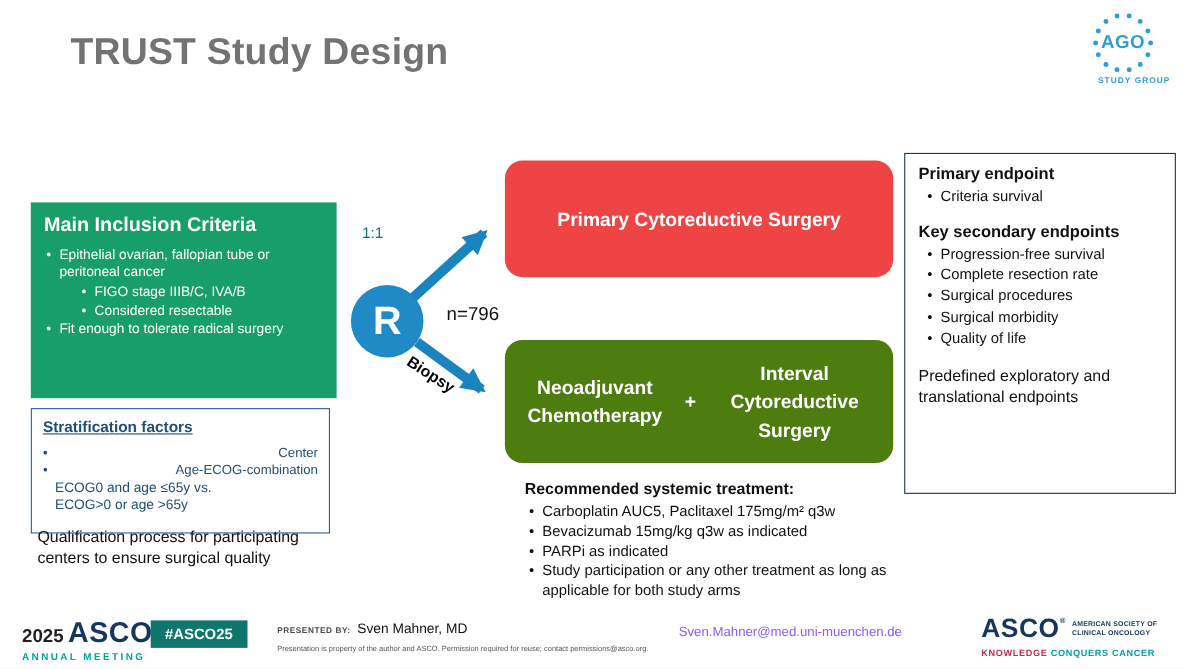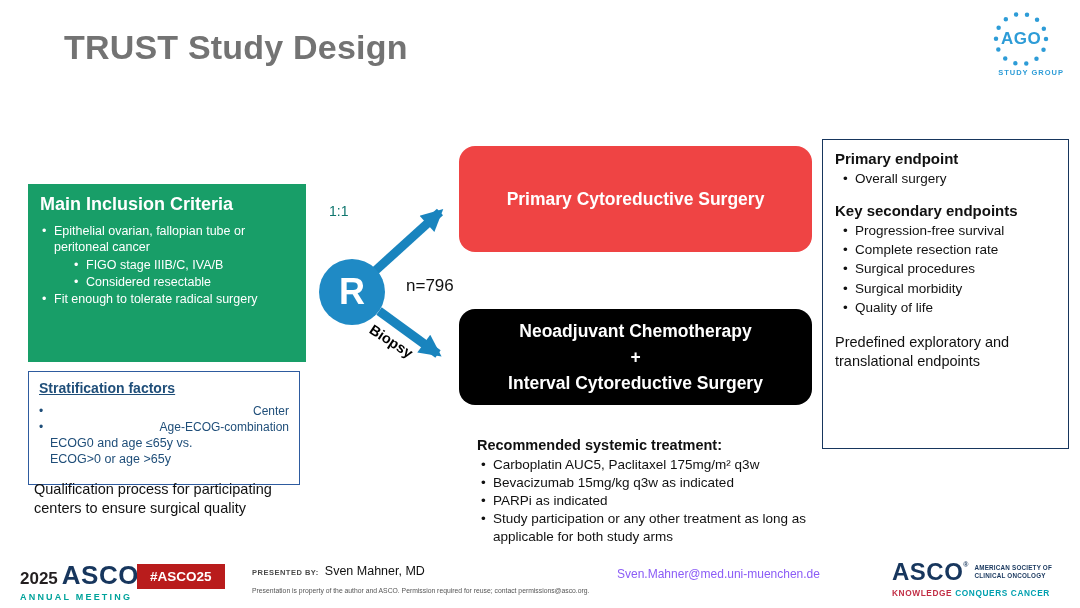--- a/index.html
+++ b/index.html
@@ -49,22 +49,22 @@
   .arrows-svg { position:absolute; left:0; top:0; z-index:2; pointer-events:none; }
 
   
   .arm-primary {
     position:absolute; left:459px; top:146px; width:353px; height:106px;
     background:#ef4444; border-radius:16px; display:flex; align-items:center;
     justify-content:center; color:#fff; font-size:17.5px; font-weight:bold;
     text-align:center; z-index:1; padding:0 18px;
   }
   .arm-neoadjuvant {
-    position:absolute; left:459px; top:309px; width:353px; height:96px;
-    background:#000000; border-radius:16px; display:flex; flex-direction:column;
+    position:absolute; left:459px; top:309px; width:353px; height:112px;
+    background:#4d7c0f; border-radius:16px; display:flex; 
     align-items:center; justify-content:center; color:#fff; font-size:17.5px;
     font-weight:bold; text-align:center; line-height:1.5; z-index:1;
   }
 
   
   .endpoints-box {
     position:absolute; left:822px; top:139px; width:247px; height:310px;
     border:1px solid #17365D; background:#fff; padding:10px 12px; color:#111;
   }
   .ep-title { font-size:15px; font-weight:bold; margin-bottom:2px; }
@@ -97,21 +97,21 @@
   
   .footer { position:absolute; left:0; top:552px; width:1080px; height:56px; background:#fff; }
   .meeting-logo { position:absolute; left:20px; top:8px; }
   .ml-row { display:flex; align-items:baseline; }
   .ml-year { font-size:17px; font-weight:bold; color:#231F20; margin-right:4px; }
   .ml-asco { font-size:26px; font-weight:bold; color:#17365D; letter-spacing:0.5px; }
   .ml-reg { font-size:8px; color:#17365D; font-weight:bold; }
   .ml-annual { font-size:9px; color:#00A39B; letter-spacing:2.2px; font-weight:bold; margin-top:1px; }
 
   .hashtag-badge {
-    position:absolute; left:137px; top:12px; background:#b91c1c; color:#fff;
+    position:absolute; left:137px; top:12px; background:#0f766e; color:#fff;
     font-size:13.5px; font-weight:bold; padding:5px 13px;
   }
   .presented { position:absolute; left:252px; top:12px; display:flex; align-items:baseline; }
   .pb-label { font-size:7.5px; font-weight:bold; color:#4a4a4a; letter-spacing:0.5px; margin-right:6px; }
   .presenter { font-size:12.5px; color:#111; }
   .disclaimer { position:absolute; left:252px; top:35px; font-size:6.8px; color:#555; }
   .email { position:absolute; left:617px; top:15px; font-size:12px; color:#8b5cf6; }
 
   .asco-right-logo { position:absolute; right:16px; top:6px; width:172px; }
   .arl-row { display:flex; align-items:center; }
@@ -164,21 +164,21 @@
 
   <div class="arm-primary">Primary Cytoreductive Surgery</div>
   <div class="arm-neoadjuvant">
     <div>Neoadjuvant Chemotherapy</div>
     <div>+</div>
     <div>Interval Cytoreductive Surgery</div>
   </div>
 
   <div class="endpoints-box">
     <div class="ep-title">Primary endpoint</div>
-    <div class="ep-item">Overall surgery</div>
+    <div class="ep-item">Criteria survival</div>
     <div class="ep-gap"></div>
     <div class="ep-title">Key secondary endpoints</div>
     <div class="ep-item">Progression-free survival</div>
     <div class="ep-item">Complete resection rate</div>
     <div class="ep-item">Surgical procedures</div>
     <div class="ep-item">Surgical morbidity</div>
     <div class="ep-item">Quality of life</div>
     <div class="ep-gap"></div>
     <div class="ep-note">Predefined exploratory and translational endpoints</div>
   </div>

